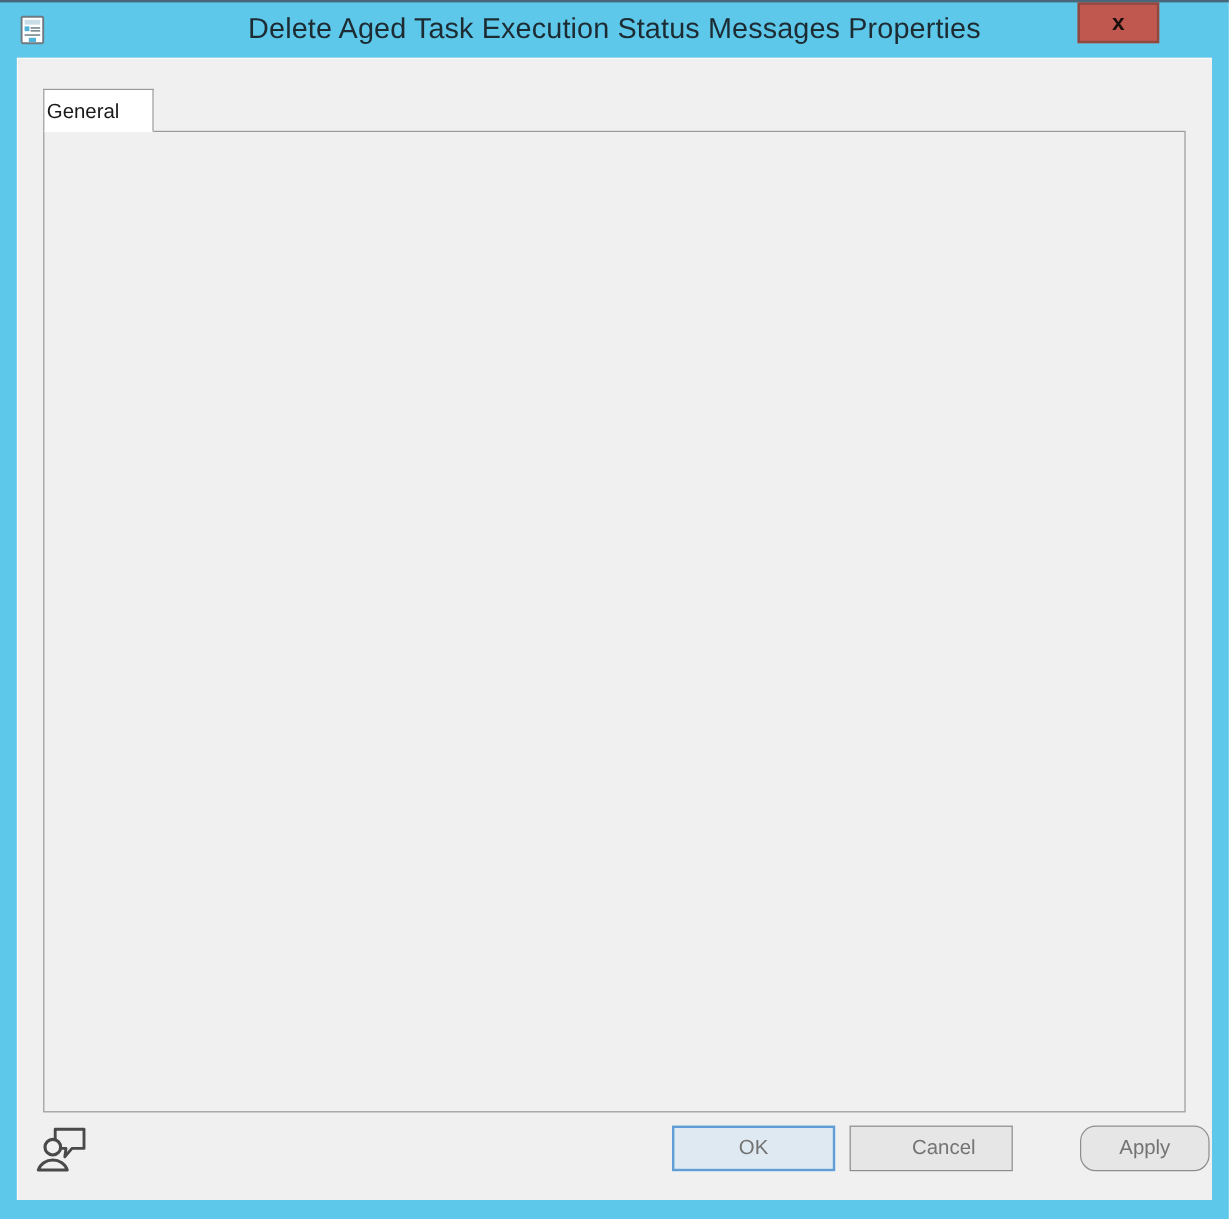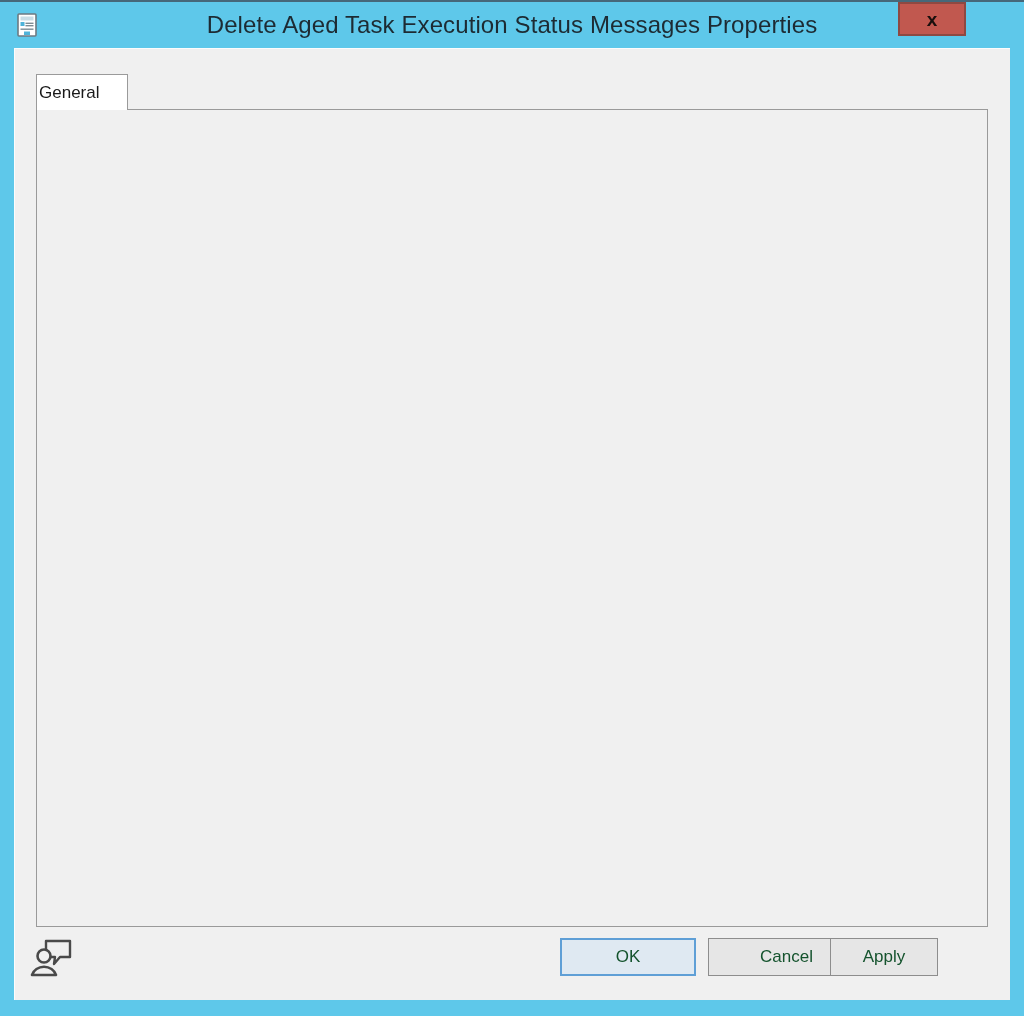--- a/index.html
+++ b/index.html
@@ -324,37 +324,38 @@
     position: absolute;
     top: 890px;
     height: 38px;
     background: #e6e6e6;
     border: 1px solid #8d8d8d;
     box-sizing: border-box;
     display: flex;
     align-items: center;
     justify-content: center;
     font-size: 17px;
-    color: #14532d;
+    color: #737373;
     cursor: pointer;
   }
   #ok-button {
     left: 546px;
     width: 136px;
     background: #dfe9f2;
     border: 2px solid #5f9fd6;
   }
   #cancel-button {
     left: 694px;
     width: 136px;
     padding-left: 21px;
   }
   #apply-button {
-    left: 816px;
+    left: 886px;
     width: 108px;
+    border-radius: 13px;
   }
 </style>
 </head>
 <body>
 
 <div id="window">
 
   <div id="titlebar">
     <div id="titlebar-topline"></div>
 

